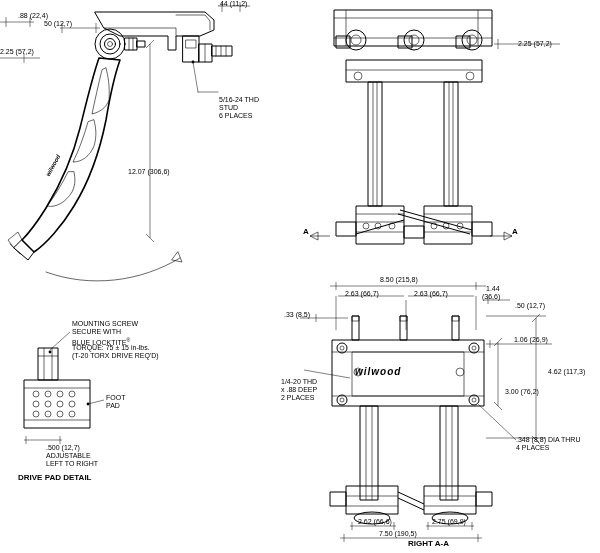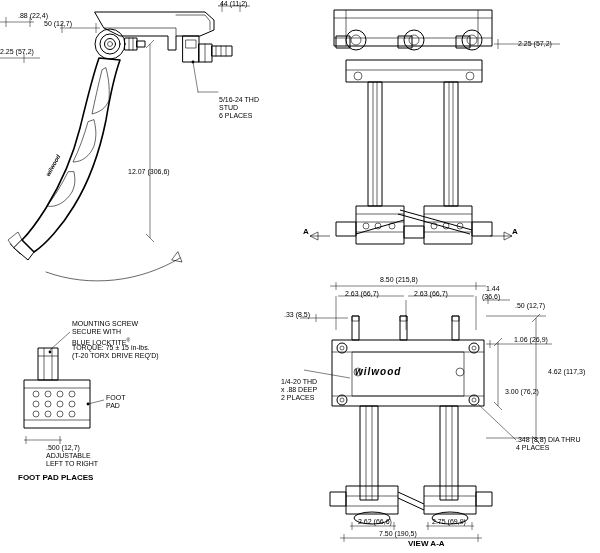--- a/index.html
+++ b/index.html
@@ -294,33 +294,33 @@
   <div class="lbl" style="left:358px; top:518px;">2.62 (66,6)</div>
   <div class="lbl" style="left:432px; top:518px;">2.75 (69,9)</div>
   <div class="lbl" style="left:379px; top:530px;">7.50 (190,5)</div>
 
   <div class="lbl" style="left:281px; top:378px;">1/4-20 THD</div>
   <div class="lbl" style="left:281px; top:386px;">x .88 DEEP</div>
   <div class="lbl" style="left:281px; top:394px;">2 PLACES</div>
   <div class="lbl" style="left:516px; top:436px;">.348 (8,8) DIA THRU</div>
   <div class="lbl" style="left:516px; top:444px;">4 PLACES</div>
 
-  <div class="lbl b big" style="left:408px; top:540px;">VIEW A-A</div>
+  <div class="lbl b big" style="left:408px; top:540px;">RIGHT A-A</div>
 
   <div class="lbl" style="left:72px; top:320px;">MOUNTING SCREW</div>
   <div class="lbl" style="left:72px; top:328px;">SECURE WITH</div>
   <div class="lbl" style="left:72px; top:336px;"><span>BLUE LOCKTITE</span><sup style="font-size:5px;">®</sup></div>
   <div class="lbl" style="left:72px; top:344px;"><span>TORQUE: 75 ± 15 </span><span class="b">in-lbs.</span></div>
   <div class="lbl" style="left:72px; top:352px;">(T-20 TORX DRIVE REQ'D)</div>
 
   <div class="lbl" style="left:106px; top:394px;">FOOT</div>
   <div class="lbl" style="left:106px; top:402px;">PAD</div>
 
   <div class="lbl" style="left:46px; top:444px;">.500 (12,7)</div>
   <div class="lbl" style="left:46px; top:452px;">ADJUSTABLE</div>
   <div class="lbl" style="left:46px; top:460px;">LEFT TO RIGHT</div>
 
-  <div class="lbl b big" style="left:18px; top:474px;">FOOT PAD PLACES</div>
+  <div class="lbl b big" style="left:18px; top:474px;">DRIVE PAD DETAIL</div>
 
   <div class="lbl" style="left:44px; top:174px; font-style:italic; font-size:6px; font-weight:bold; transform:rotate(-62deg); transform-origin:left top;">wilwood</div>
   <div class="lbl" style="left:355px; top:368px; font-style:italic; font-size:10px; font-weight:bold; letter-spacing:1px;">wilwood</div>
 
 </div>
 
 </body></html>

